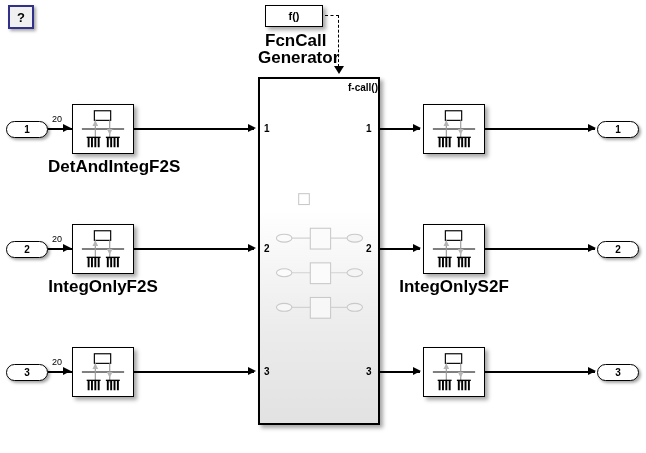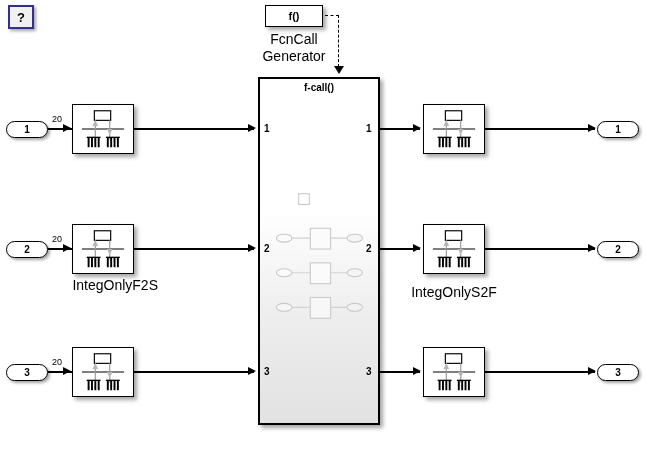--- a/index.html
+++ b/index.html
@@ -3,21 +3,21 @@
 <meta charset="utf-8">
 <style>
   html,body{margin:0;padding:0;background:#ffffff;}
   body{
     width:646px;height:453px;position:relative;overflow:hidden;
     font-family:"Liberation Sans","DejaVu Sans",sans-serif;
     color:#000;
   }
   #canvas{position:absolute;left:0;top:0;width:646px;height:453px;}
   .lbl{
-    position:absolute;font-size:14px;font-weight:normal;color:#000;
+    position:absolute;font-size:17px;font-weight:bold;color:#000;
     text-align:center;white-space:nowrap;
   }
   .portnum{
     position:absolute;font-size:10px;font-weight:bold;color:#000;
     line-height:10px;white-space:nowrap;
   }
   .sigwidth{
     position:absolute;font-size:9px;font-weight:normal;color:#000;
     line-height:9px;white-space:nowrap;
   }
@@ -61,21 +61,21 @@
 
   
   .algo-block{
     position:absolute;left:258px;top:77px;width:122px;height:348px;
     border:2.5px solid #000;box-sizing:border-box;
     background:linear-gradient(180deg,#ffffff 0%,#ffffff 38%,#f7f7f7 52%,#ececec 72%,#e2e2e2 100%);
     box-shadow:3px 3px 4px rgba(0,0,0,.35);
   }
   .algo-fcall{
     position:absolute;left:0;top:3px;width:100%;
-    text-align:center;font-size:10px;font-weight:bold;
+    text-align:right;font-size:10px;font-weight:bold;
   }
   .algo-preview{position:absolute;left:0;top:0;width:100%;height:100%;}
 
   
   .wire{position:absolute;background:#000;}
   .wire-h{height:1.6px;}
   .arrow-r{
     position:absolute;width:0;height:0;
     border-top:4.5px solid transparent;border-bottom:4.5px solid transparent;
     border-left:8px solid #000;
@@ -166,20 +166,21 @@
       </g>
       <g fill="#000">
         <rect x="35" y="34" width="2" height="10"></rect>
           <rect x="38.5" y="34" width="2" height="10"></rect>
         <rect x="42" y="34" width="2" height="10"></rect>
           <rect x="45.5" y="34" width="2" height="10"></rect>
         <rect x="34" y="33" width="14.5" height="1.4"></rect>
       </g>
     </svg>
   </div>
+  <div class="lbl" style="left:48px;top:157px;width:110px;">DetAndIntegF2S</div>
 
   <div class="wire wire-h" style="left:134px;top:128px;width:120px;"></div>
   <div class="arrow-r" style="left:248px;top:124px;"></div>
 
   <div class="wire wire-h" style="left:380px;top:128px;width:40px;"></div>
   <div class="arrow-r" style="left:413px;top:124px;"></div>
 
   <div class="sub-block" style="left:423px;top:104px;">
     <svg viewBox="0 0 62 50">
       <rect x="22" y="6" width="17" height="10" fill="none" stroke="#000" stroke-width="1.2"></rect>
@@ -236,21 +237,21 @@
       </g>
       <g fill="#000">
         <rect x="35" y="34" width="2" height="10"></rect>
           <rect x="38.5" y="34" width="2" height="10"></rect>
         <rect x="42" y="34" width="2" height="10"></rect>
           <rect x="45.5" y="34" width="2" height="10"></rect>
         <rect x="34" y="33" width="14.5" height="1.4"></rect>
       </g>
     </svg>
   </div>
-  <div class="lbl" style="left:48px;top:277px;width:110px;text-align:right;">IntegOnlyF2S</div>
+  <div class="lbl" style="left:48px;top:277px;width:110px;">IntegOnlyF2S</div>
 
   <div class="wire wire-h" style="left:134px;top:248px;width:120px;"></div>
   <div class="arrow-r" style="left:248px;top:244px;"></div>
 
   <div class="wire wire-h" style="left:380px;top:248px;width:40px;"></div>
   <div class="arrow-r" style="left:413px;top:244px;"></div>
 
   <div class="sub-block" style="left:423px;top:224px;">
     <svg viewBox="0 0 62 50">
       <rect x="22" y="6" width="17" height="10" fill="none" stroke="#000" stroke-width="1.2"></rect>
@@ -268,21 +269,21 @@
       </g>
       <g fill="#000">
         <rect x="35" y="34" width="2" height="10"></rect>
           <rect x="38.5" y="34" width="2" height="10"></rect>
         <rect x="42" y="34" width="2" height="10"></rect>
           <rect x="45.5" y="34" width="2" height="10"></rect>
         <rect x="34" y="33" width="14.5" height="1.4"></rect>
       </g>
     </svg>
   </div>
-  <div class="lbl" style="left:399px;top:284px;width:110px;">IntegOnlyS2F</div>
+  <div class="lbl" style="left:399px;top:277px;width:110px;">IntegOnlyS2F</div>
 
   <div class="wire wire-h" style="left:485px;top:248px;width:110px;"></div>
   <div class="arrow-r" style="left:588px;top:244px;"></div>
 
   <div class="port-block" style="left:597px;top:241px;">
     <span>2</span>
   </div>
 
   <div class="port-block" style="left:6px;top:364px;">
     <span>3</span>

